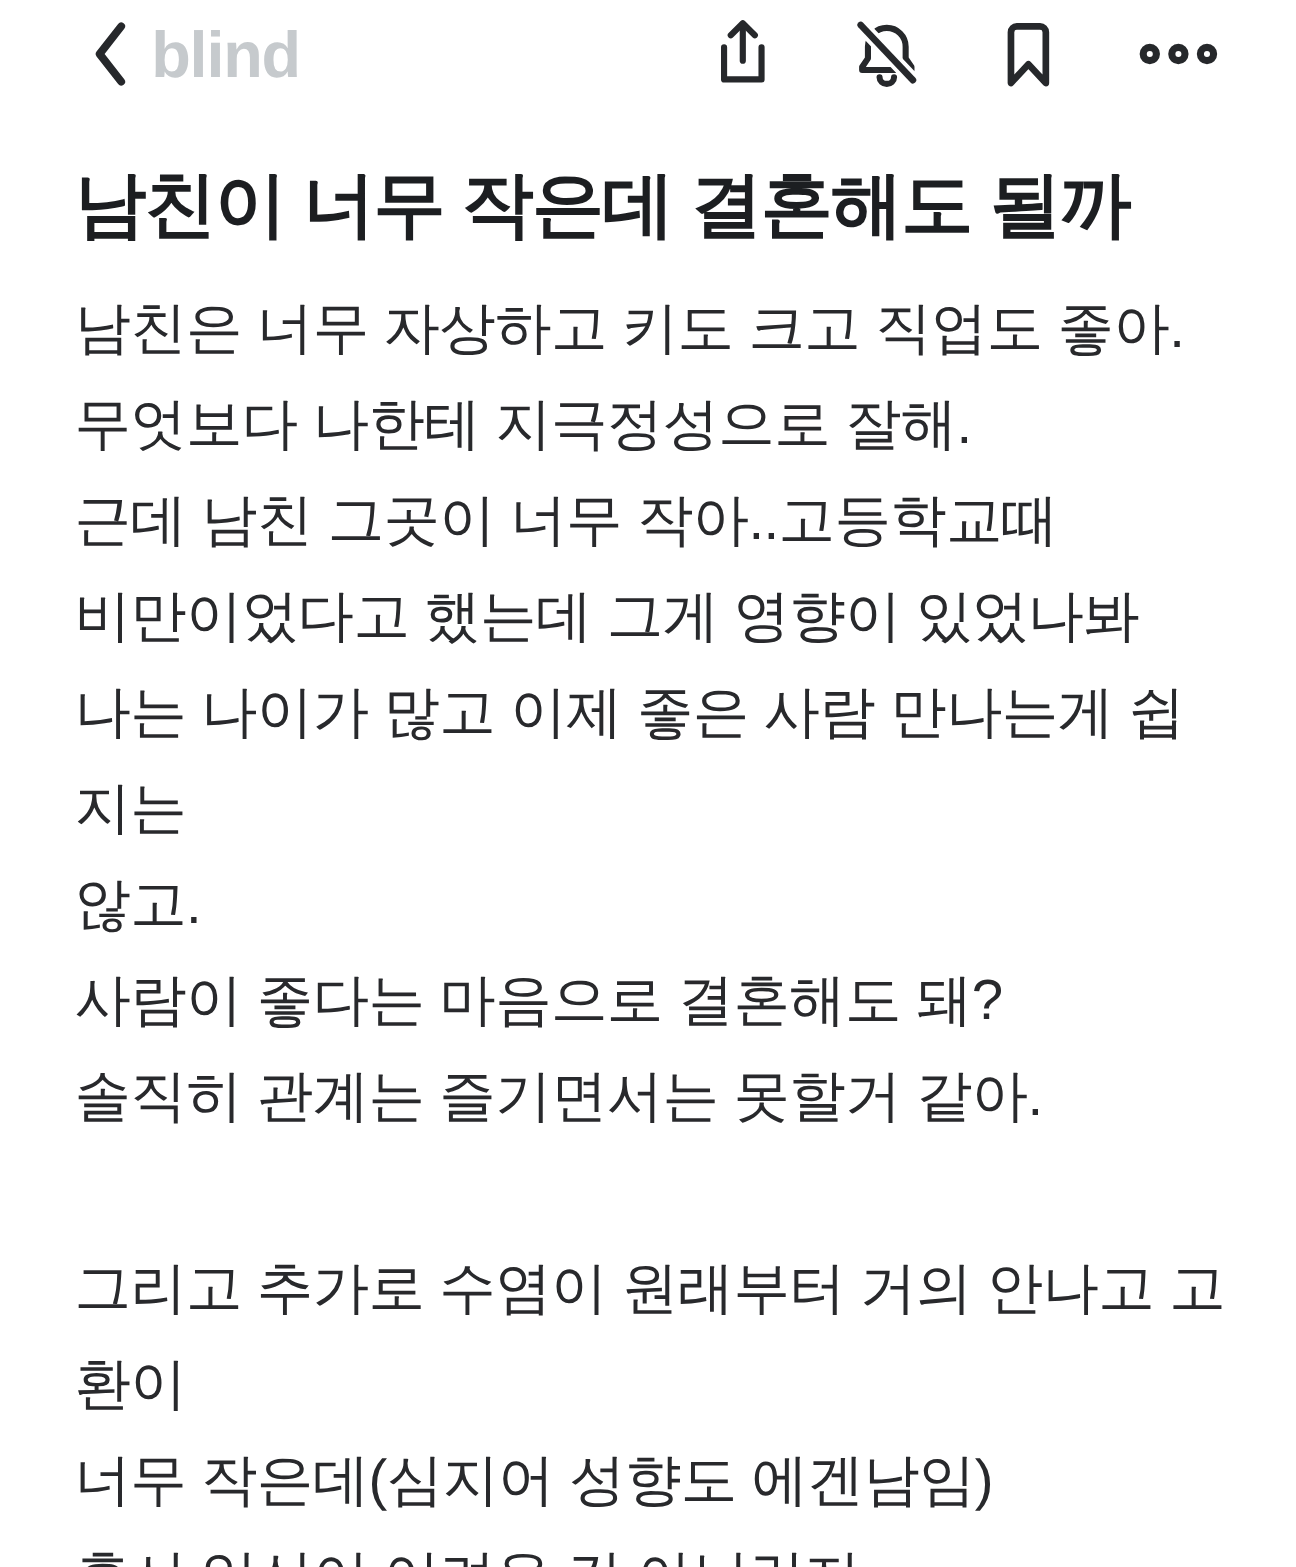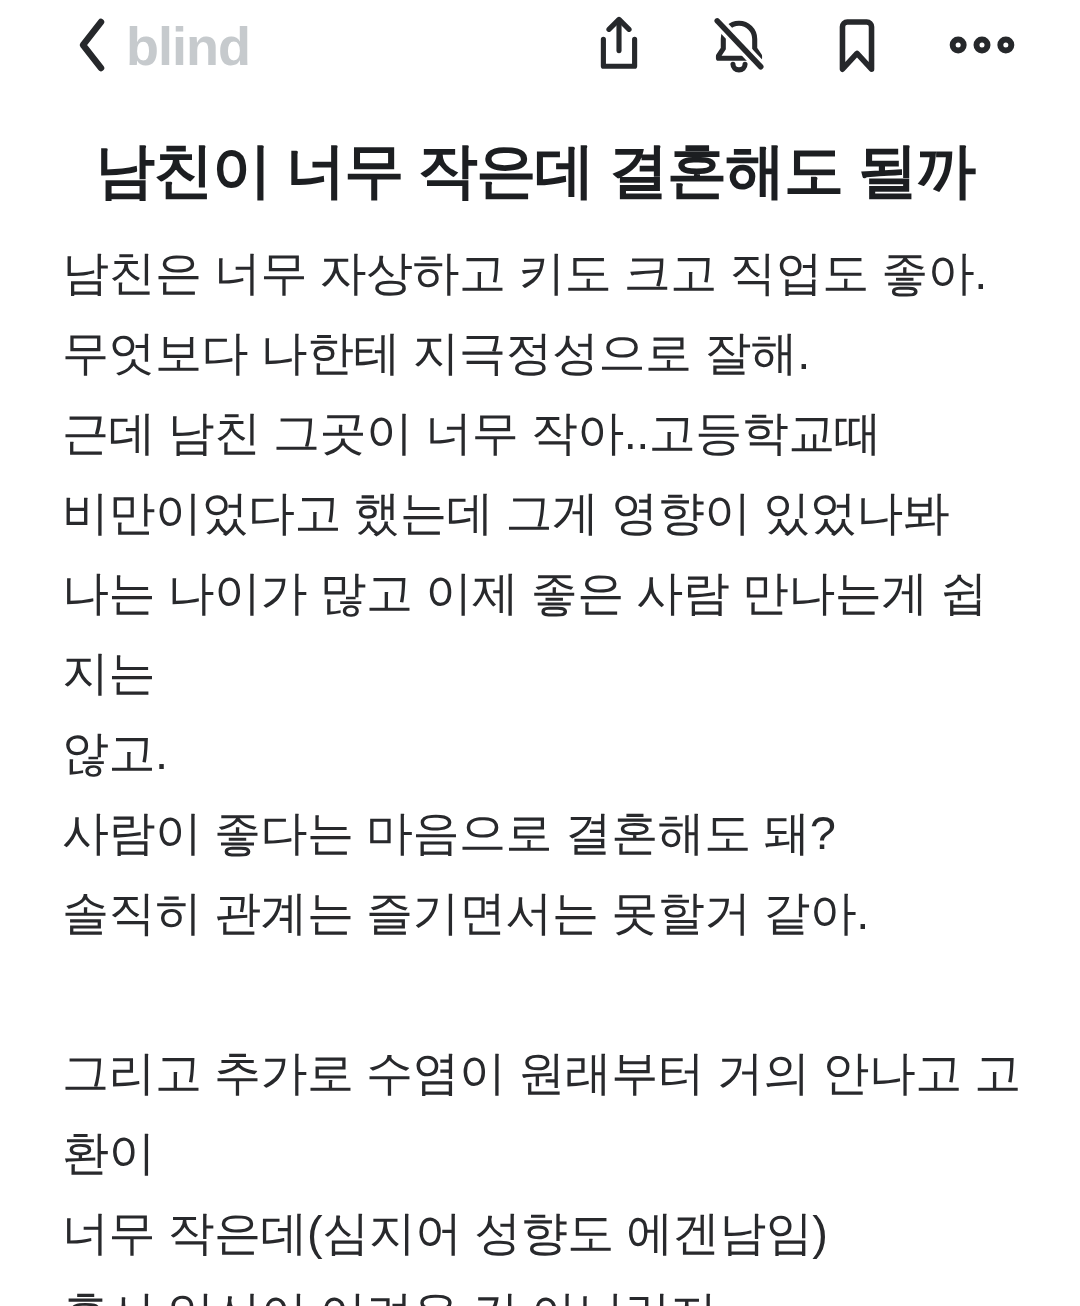--- a/index.html
+++ b/index.html
@@ -54,21 +54,20 @@
   .post {
     padding: 44px 56px 0 62px;
   }
   .post-title {
     font-size: 60px;
     font-weight: 800;
     letter-spacing: -1.5px;
     line-height: 1.22;
     color: #1c1e21;
     margin-bottom: 26px;
-    margin-left: 33px;
   }
   .post-body {
     font-size: 47px;
     font-weight: 500;
     letter-spacing: -0.5px;
     line-height: 80px;
     color: #28292c;
     white-space: pre-line;
   }
 </style>

